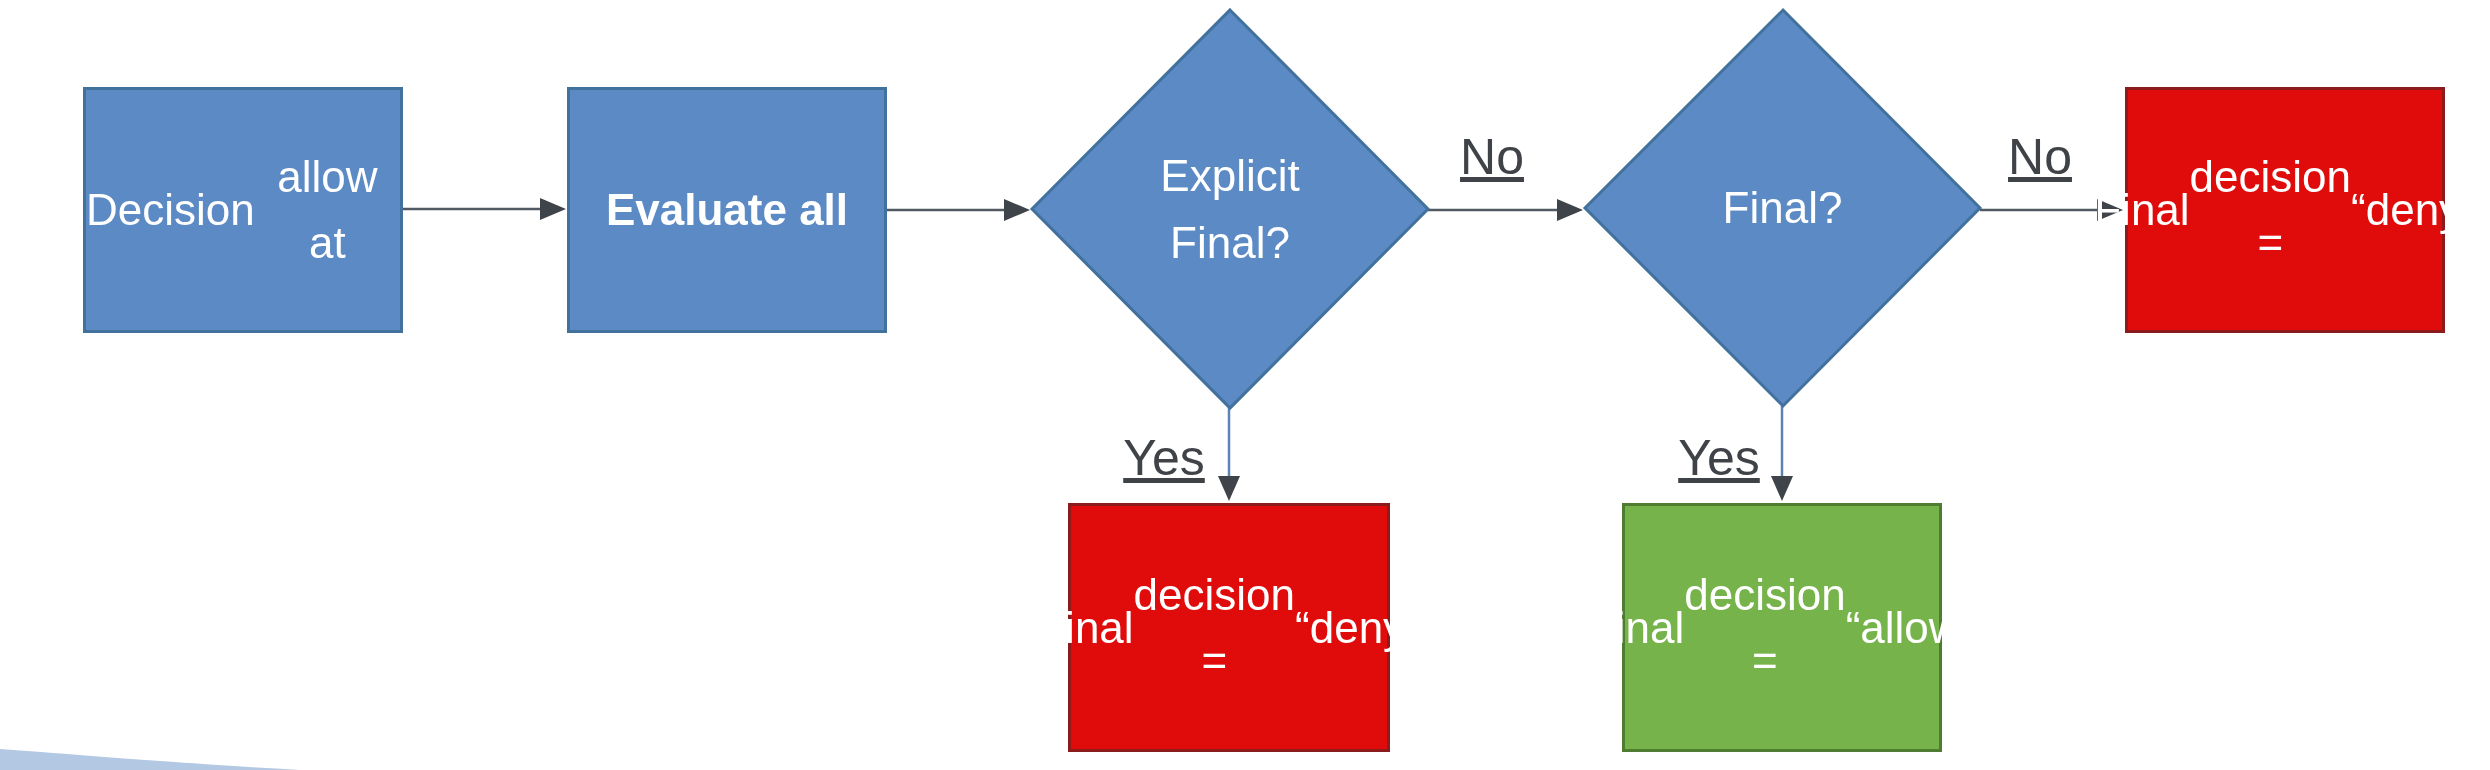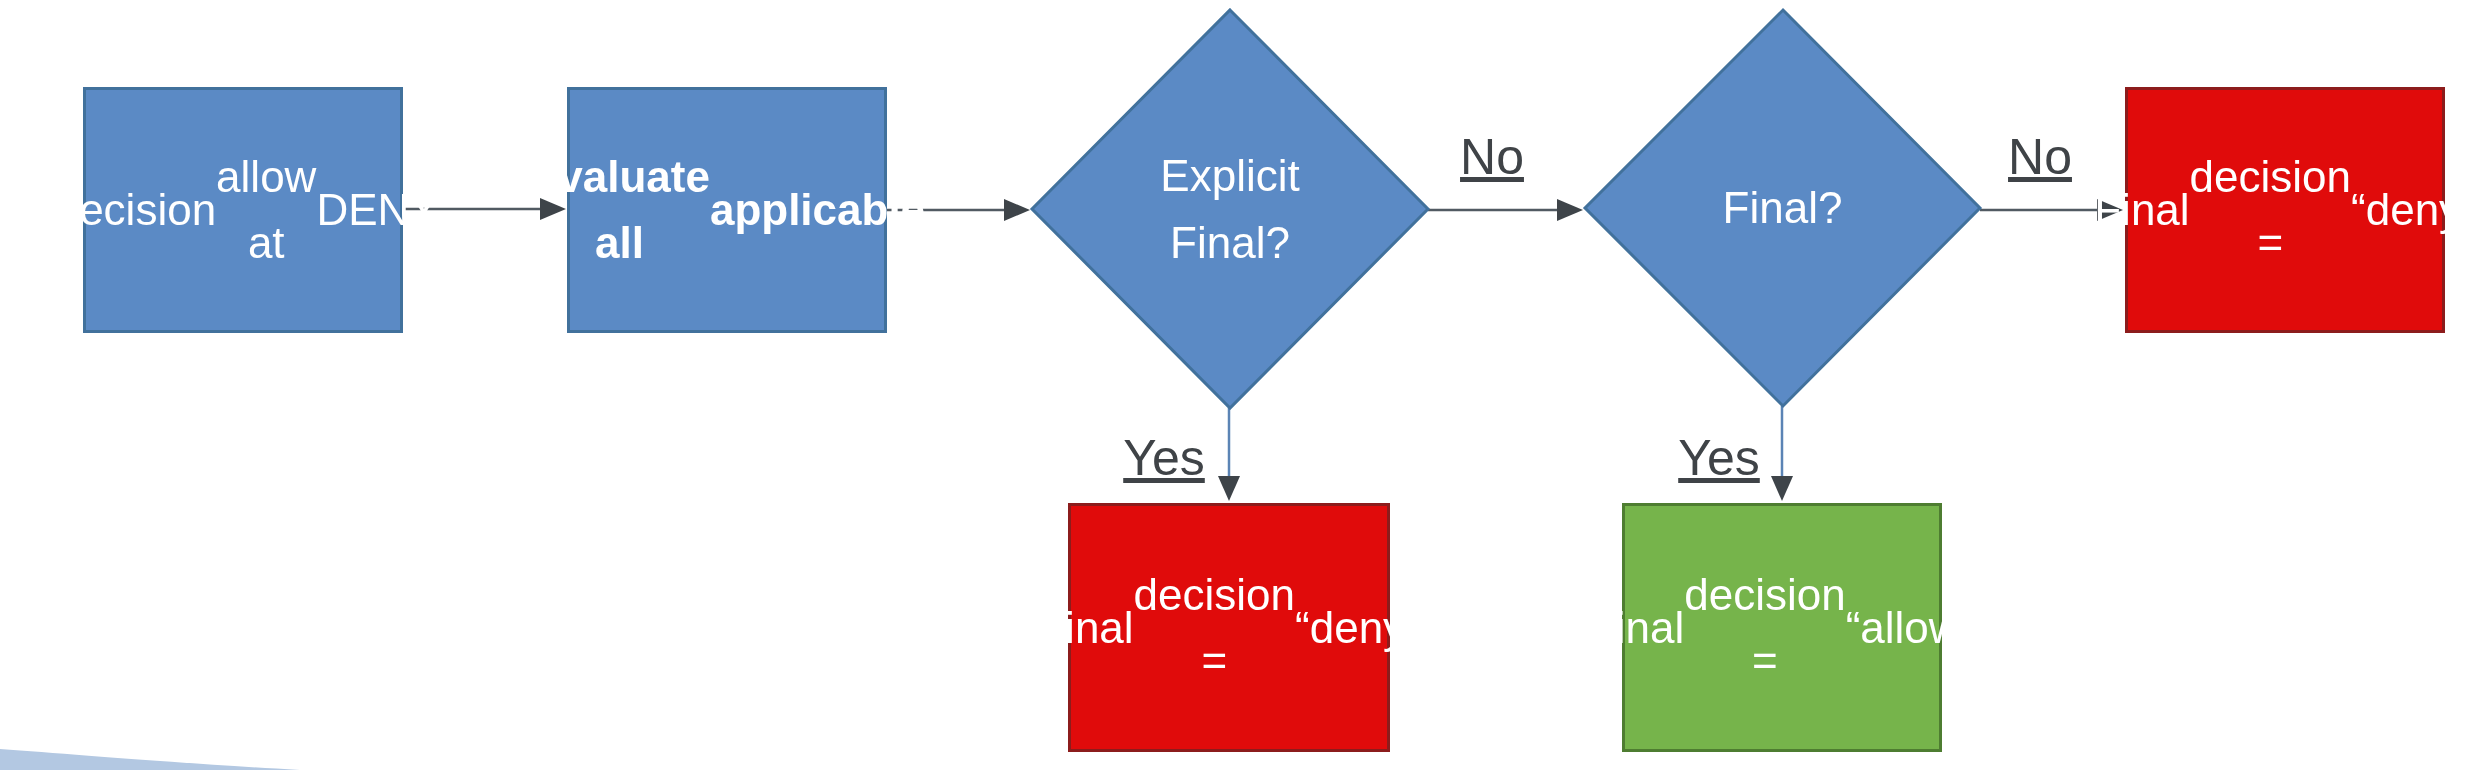--- a/index.html
+++ b/index.html
@@ -76,26 +76,24 @@
 
     <polygon class="diamond" points="1230,10 1428,209 1230,408 1032,209"></polygon>
     <polygon class="diamond" points="1783,10 1980,208 1783,406 1585,208"></polygon>
 
     <path class="wedge" d="M0,749 C 70,754 160,762 300,770 L0,770 Z"></path>
   </svg>
 
   <div class="node process" style="left:83px;top:87px;width:320px;height:246px;">
     <span>Decision</span>
     <span>allow at</span>
-    <span>DENY</span>
   </div>
 
   <div class="node process" style="left:567px;top:87px;width:320px;height:246px;font-weight:bold;">
     <span>Evaluate all</span>
-    <span>applicable</span>
   </div>
 
   <div class="diamond-label" style="left:1032px;top:10px;width:396px;height:398px;gap:7px;">
     <span>Explicit</span>
     <span>Final?</span>
   </div>
 
   <div class="diamond-label" style="left:1585px;top:10px;width:395px;height:396px;">
     <span>Final?</span>
   </div>

